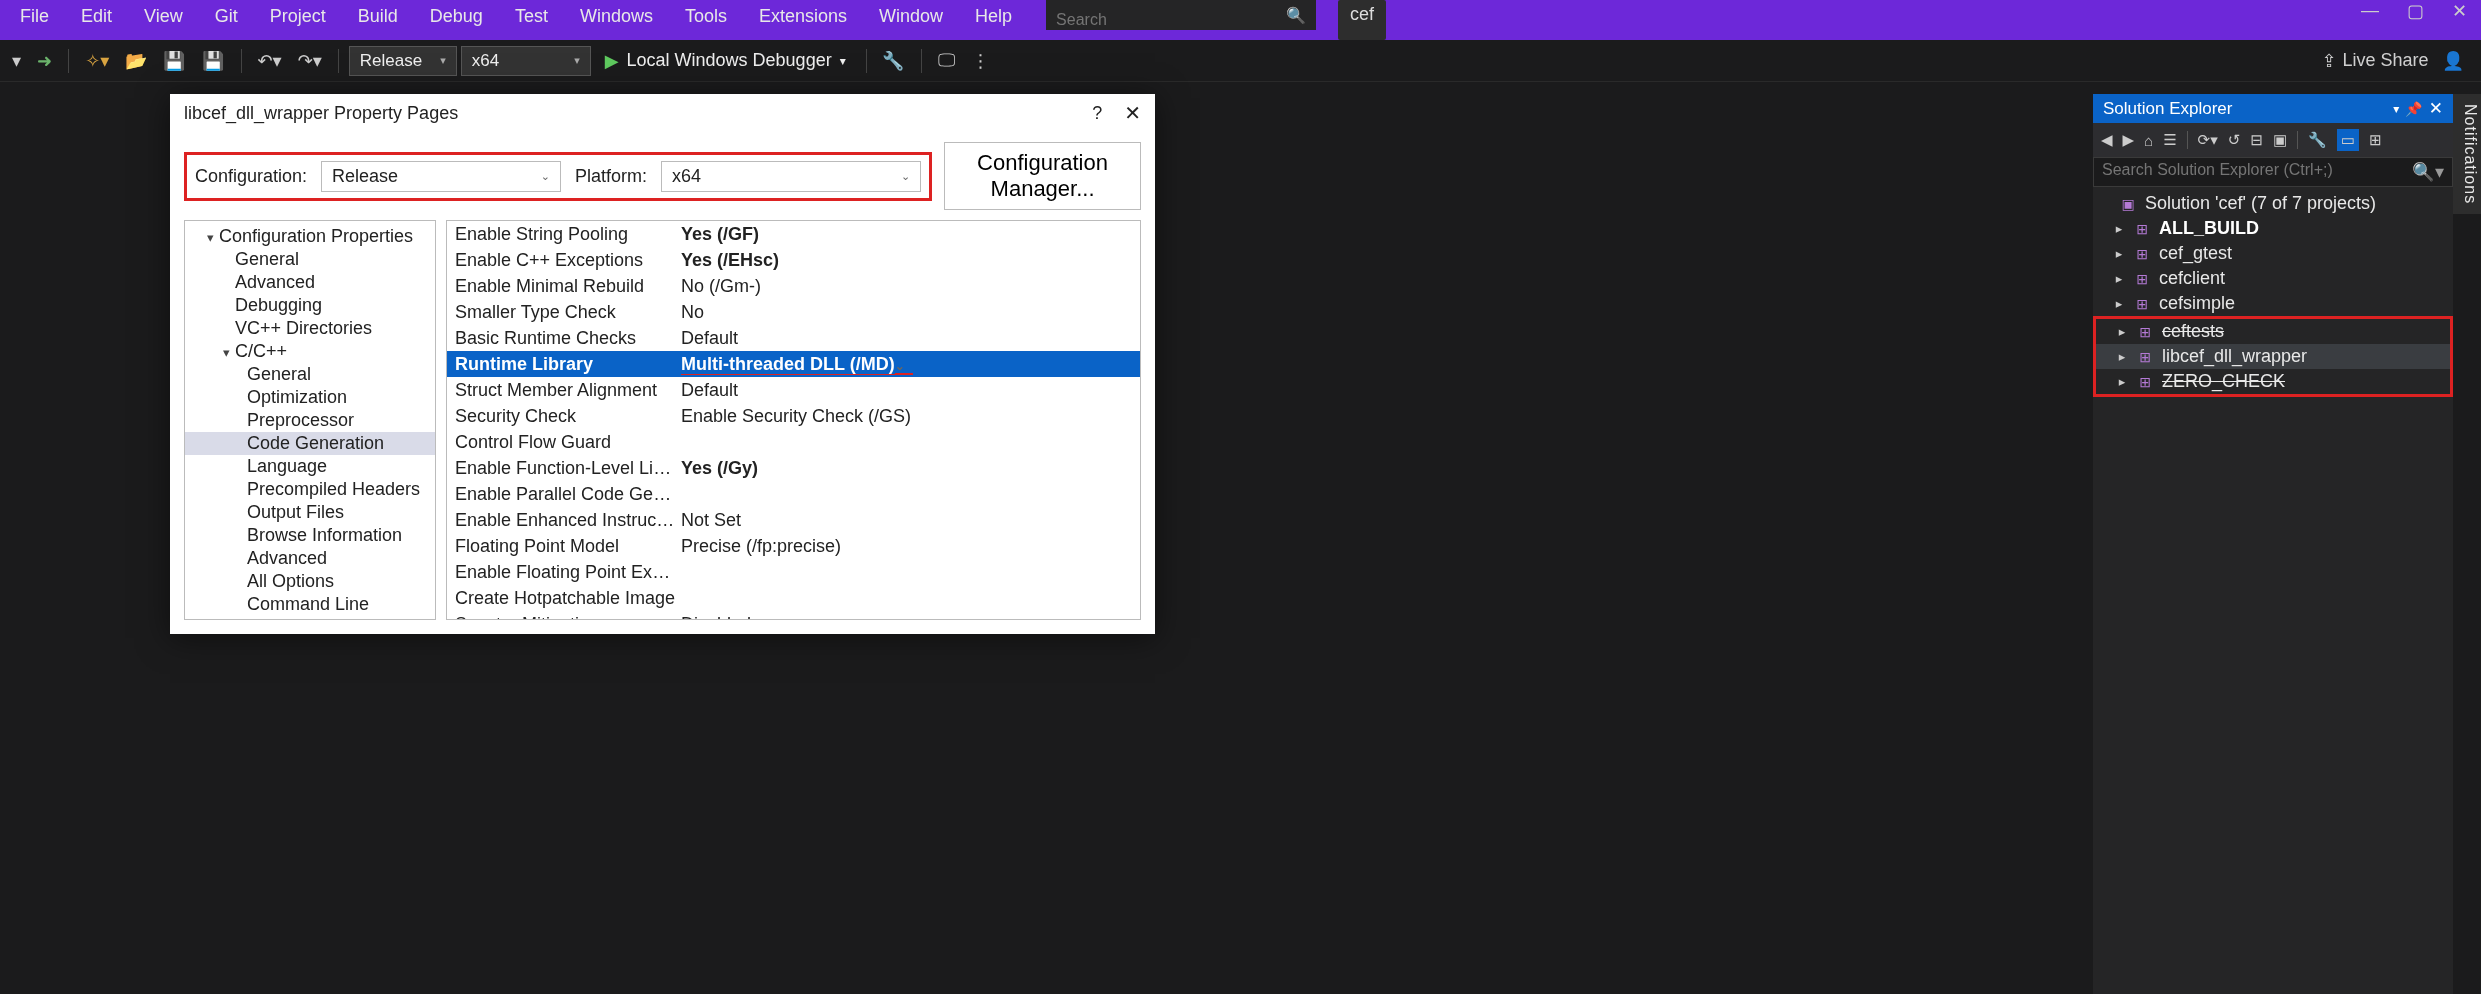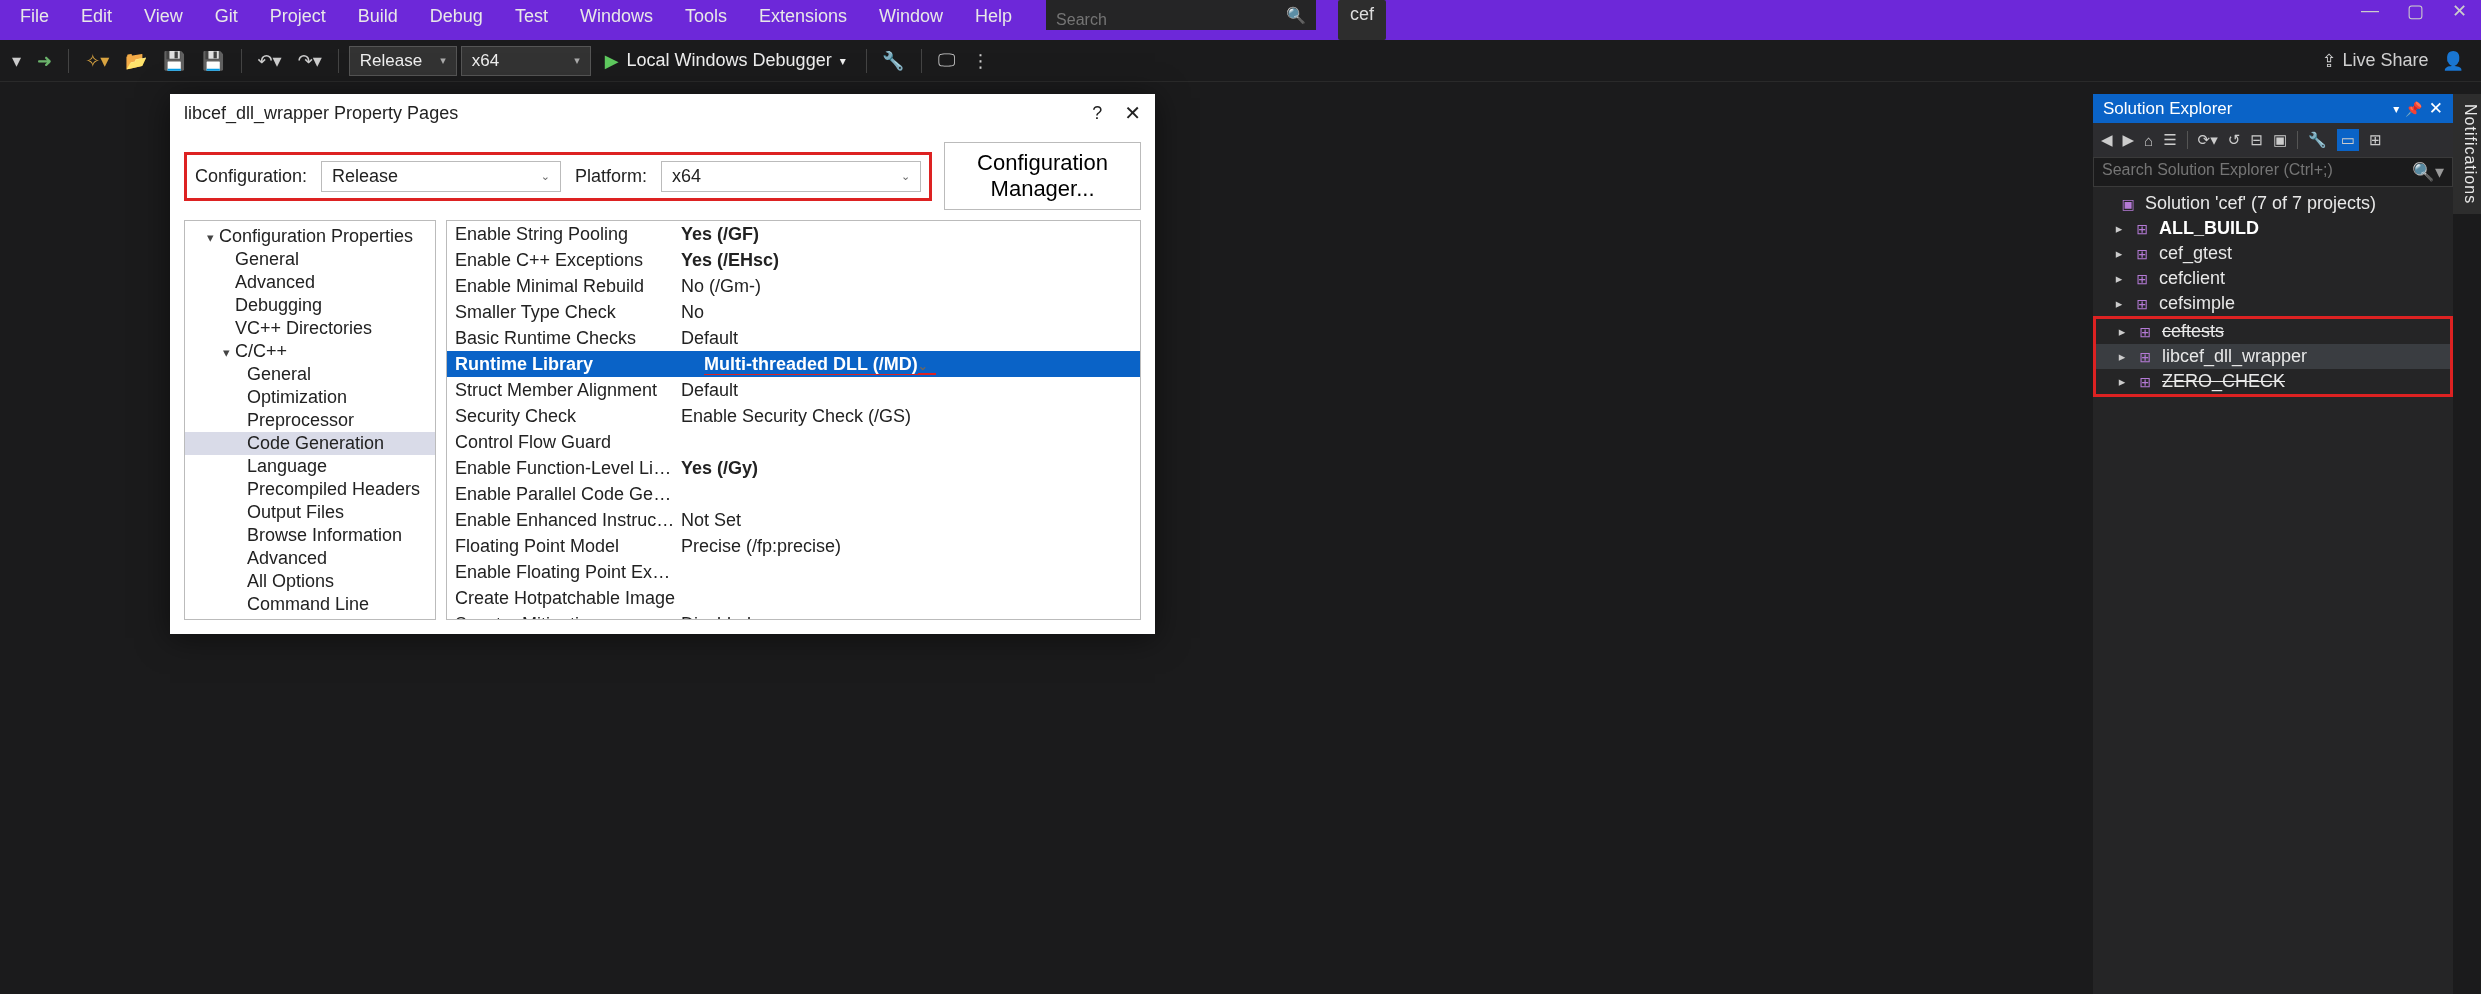--- a/index.html
+++ b/index.html
@@ -46,21 +46,21 @@
   .tree-item.l2 { padding-left: 38px; }
   .tree-item.l3 { padding-left: 50px; }
   .tree-item .arrow { display: inline-block; width: 12px; font-size: 13px; color: #444; }
   .tree-item.selected { background: #d9dbe8; }
   
   .prop-pane { flex: 1; border: 1px solid #bbb; background: #fff; overflow-y: auto; font-size: 18px; position: relative; }
   .prop-row { display: flex; height: 26px; align-items: center; }
   .prop-row .k { width: 230px; padding-left: 8px; overflow: hidden; white-space: nowrap; text-overflow: ellipsis;}
   .prop-row .v { flex: 1; padding-left: 4px; overflow: hidden; white-space: nowrap; text-overflow: ellipsis;}
   .prop-row.bold .v, .prop-row.bold-all .v, .prop-row.bold-all .k { font-weight: 600; }
-  .prop-row.selected { background: #0a63c7; color: #fff; gap: 23px; }
+  .prop-row.selected { background: #0a63c7; color: #fff; }
   .prop-row.selected .k { background: #0a63c7; color:#fff; }
   .prop-row .caret-right { margin-left:auto; padding-right:8px; font-size:12px; color:#666; }
   .red-underline .v span { border-bottom: 3px solid #d22; padding-bottom:0px;}
   
   
   .solexp { position: absolute; right: 28px; top: 94px; width: 360px; bottom: 0; background: #252526; display: flex; flex-direction: column; }
   .solexp-title { background: #0a63c7; color: #fff; padding: 4px 10px; display: flex; align-items: center; font-size: 17px; }
   .solexp-title .ttl { flex:1; }
   .solexp-title .pin { font-size: 14px; margin: 0 6px; }
   .solexp-tools { display: flex; align-items: center; gap: 10px; padding: 6px 8px; background: #2d2d30; color: #ccc; flex-wrap: nowrap;}

